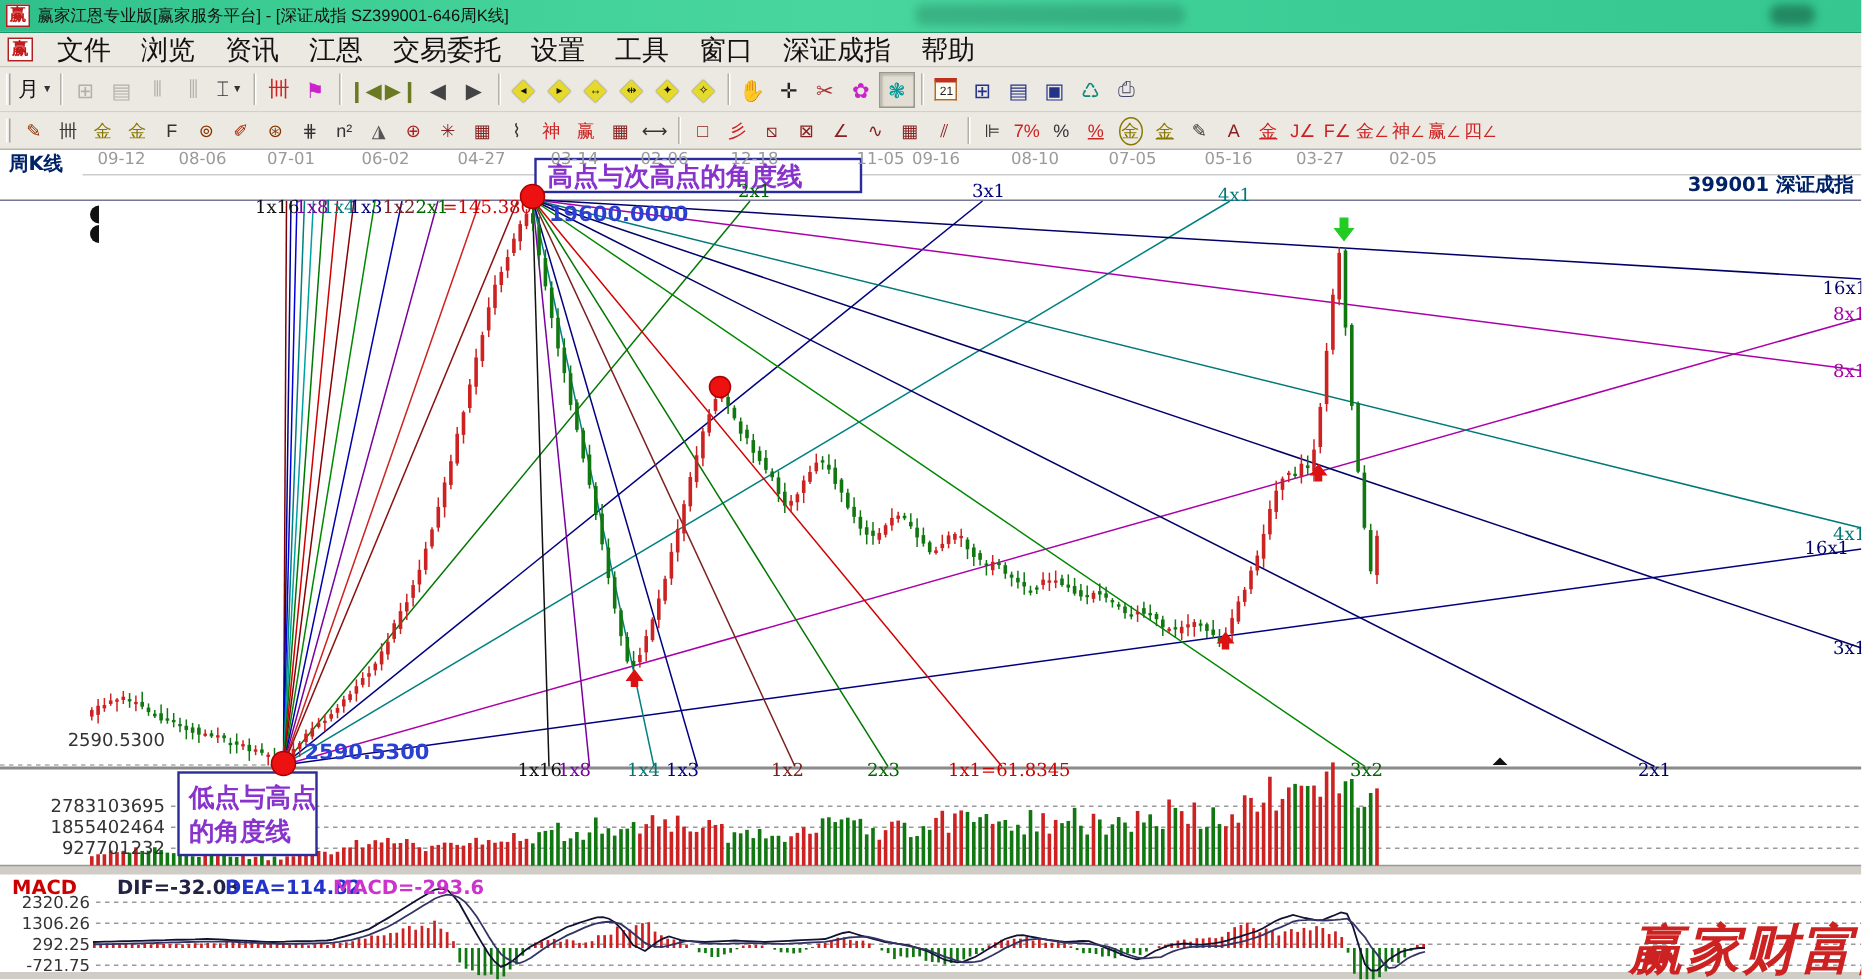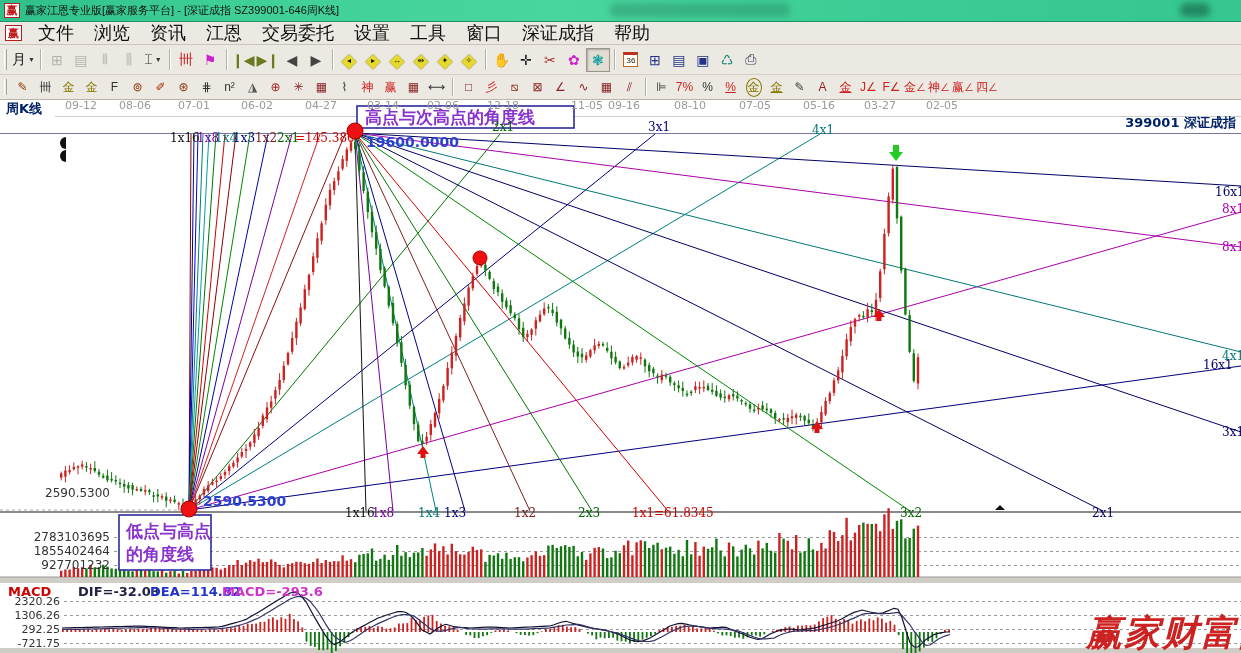--- a/index.html
+++ b/index.html
@@ -152,21 +152,21 @@
         <span style="color: rgb(170, 51, 51);">✂</span>
       </div>
       <div class="tbtn">
         <span style="color: rgb(204, 34, 204);">✿</span>
       </div>
       <div class="tbtn active">
         <span style="color: rgb(0, 153, 153);">❃</span>
       </div>
       <div class="tseparator"></div>
       <div class="tbtn">
-        <span class="cal-glyph">36</span>
+        <span class="cal-glyph">21</span>
       </div>
       <div class="tbtn">
         <span style="color: rgb(34, 51, 136);">⊞</span>
       </div>
       <div class="tbtn">
         <span style="color: rgb(34, 51, 136);">▤</span>
       </div>
       <div class="tbtn">
         <span style="color: rgb(34, 51, 136);">▣</span>
       </div>

